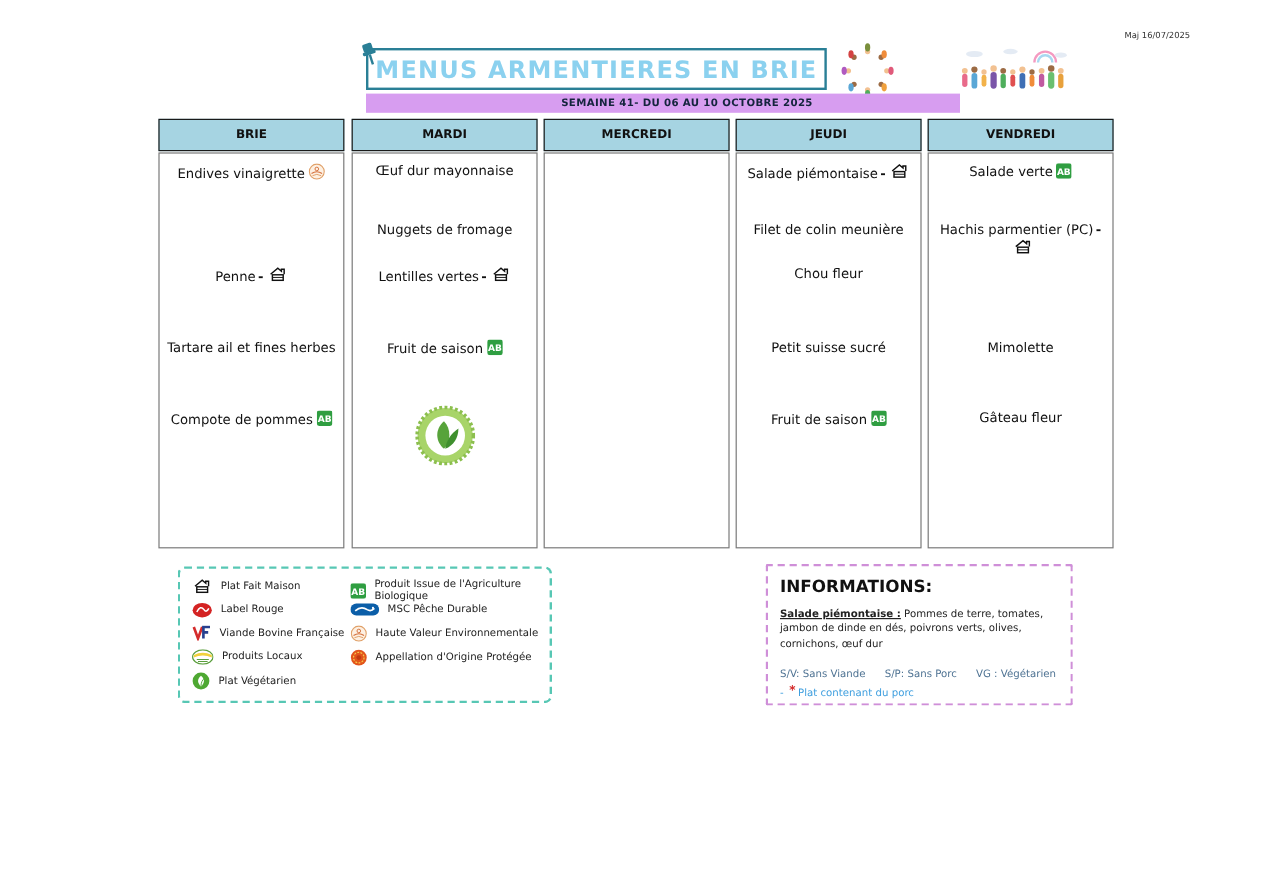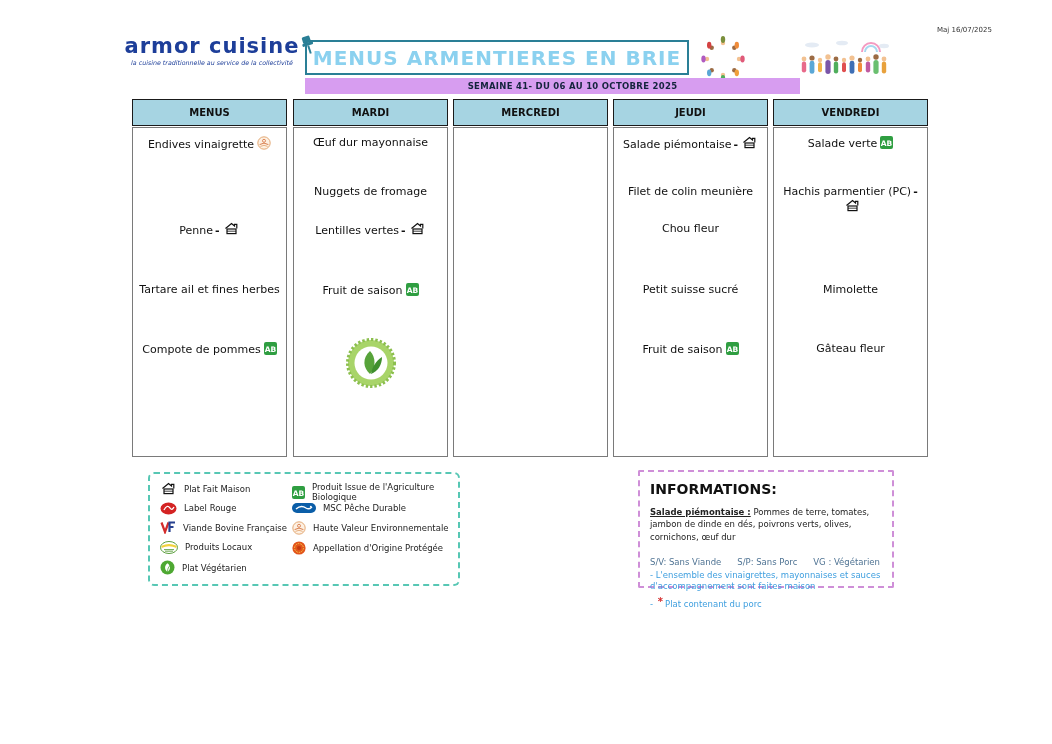--- a/index.html
+++ b/index.html
@@ -47,24 +47,20 @@
   .note2{color:#3f9fdf;margin-top:3px;}
   .note2 .star{color:#d42c2c;font-weight:bold;font-size:10px;vertical-align:2px;margin:0 2px;}
 </style>
 </head>
 <body>
 
 <div class="page">
 
   <div class="maj">Maj 16/07/2025</div>
 
-  <div class="logo">
-    <div class="brand">armor cuisine</div>
-    <div class="tagline">la cuisine traditionnelle au service de la collectivité</div>
-  </div>
 
   <div class="titlebox">
     <svg class="pushpin" width="26" height="26" viewBox="0 0 26 26">
       <g transform="rotate(-18 13 13)">
         <rect x="9" y="4" width="8" height="7" rx="1.5" fill="#2a7f96"></rect>
         <rect x="7.5" y="10.5" width="11" height="3" rx="1.2" fill="#2a7f96"></rect>
         <path d="M13 13.5 L13 22" stroke="#2a7f96" stroke-width="2"></path>
       </g>
     </svg>
     <span class="ttl">MENUS ARMENTIERES EN BRIE</span>
@@ -120,21 +116,21 @@
         <rect x="75.4" y="21.9" width="5.2" height="14" rx="2.6" fill="#6abf6f"></rect>
       <circle cx="86" cy="21" r="2.4" fill="#f2c191"></circle>
         <rect x="83.8" y="23.5" width="4.4" height="12" rx="2.2" fill="#e8a13c"></rect>
     </g>
   </svg>
 
   <div class="banner">SEMAINE 41- DU 06 AU 10 OCTOBRE 2025</div>
 
   <div id="columns">
       <div class="col" style="left: 132px;">
-        <div class="hd">MENUS</div>
+        <div class="hd">BRIE</div>
         <div class="bd">
           <div class="mi" style="top: 8px;"><span>Endives vinaigrette</span><svg width="14" height="14" viewBox="0 0 14 14">
               <circle cx="7" cy="7" r="6.2" fill="#fdf0e2" stroke="#e0a068" stroke-width="0.9"></circle>
               <circle cx="7" cy="4.8" r="1.5" fill="none" stroke="#d4703c" stroke-width="0.8"></circle>
               <path d="M2.6 8.6 Q7 5.6 11.4 8.6" stroke="#d4703c" fill="none" stroke-width="0.9"></path>
               <path d="M3.4 10.4 Q7 8.2 10.6 10.4" stroke="#e0a068" fill="none" stroke-width="0.8"></path>
             </svg></div>
           <div class="mi" style="top: 94px;"><span>Penne</span><span class="dash">-</span><svg width="17" height="14" viewBox="0 0 17 14">
               <path d="M2.5 6.5 L8.5 1.5 L11.5 4 L11.5 2.3 L13.8 2.3 L13.8 6.5" fill="none" stroke="#111" stroke-width="1.2"></path>
               <rect x="4" y="7" width="9" height="4.6" fill="none" stroke="#111" stroke-width="1.2"></rect>
@@ -286,17 +282,16 @@
   <div class="info">
     <div class="info-title">INFORMATIONS:</div>
     <div class="info-dish">
       <span class="dn">Salade piémontaise :</span><span> Pommes de terre, tomates, jambon de dinde en dés, poivrons verts, olives, cornichons, œuf dur</span>
     </div>
     <div class="abbr" id="abbrRow">
         <span>S/V: Sans Viande</span>
         <span>S/P: Sans Porc</span>
         <span>VG : Végétarien</span>
       </div>
-    <div class="note1">- L'ensemble des vinaigrettes, mayonnaises et sauces d'accompagnement sont faites maison</div>
     <div class="note2">- <span class="star">*</span><span>Plat contenant du porc</span></div>
   </div>
 
 </div>
 
 </body></html>

